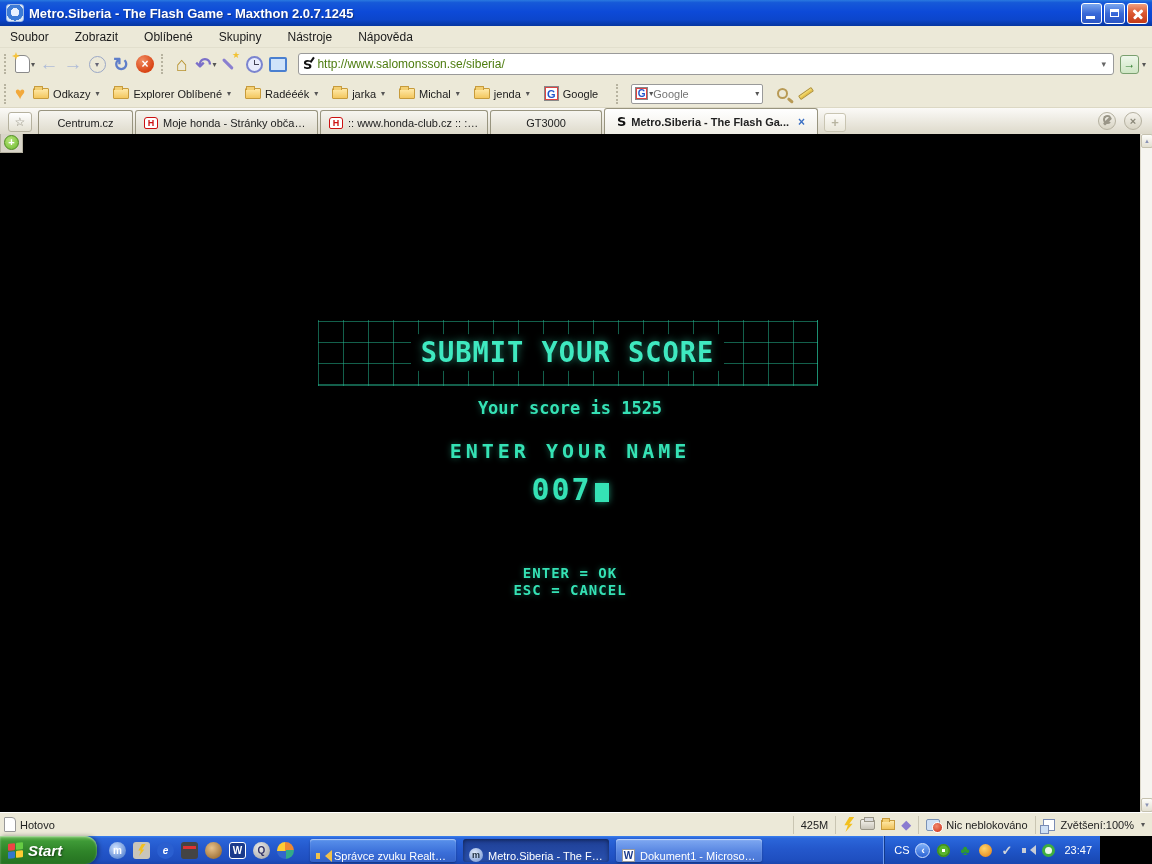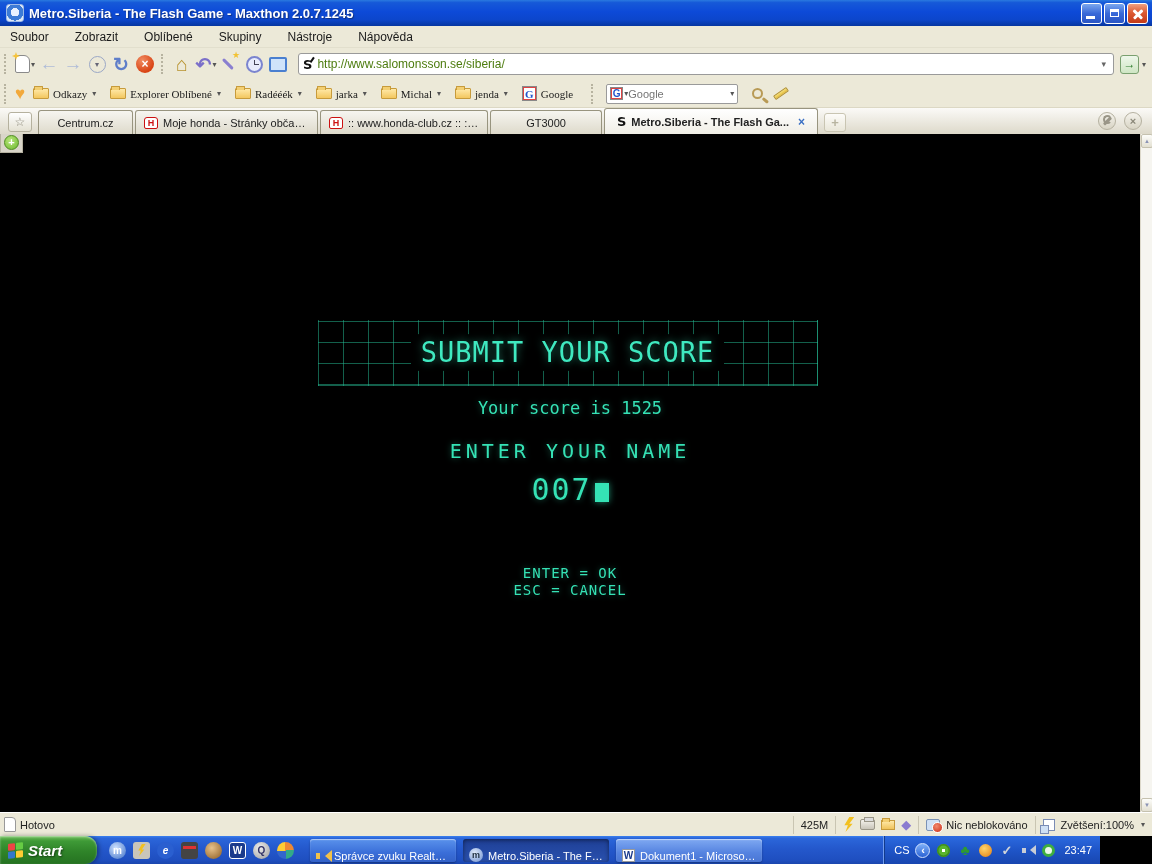--- a/index.html
+++ b/index.html
@@ -58,21 +58,21 @@
   .favicon-s::after{content:"";position:absolute;right:-3px;top:2px;width:6px;height:1.5px;background:#111;transform:rotate(-55deg);}
   .addr-url{flex:1;font-size:12px;color:#4d7c0f;}
   .addr-dd{color:#666;font-size:9px;padding:0 3px;}
   .go-btn{width:19px;height:19px;border:1px solid #7aa06f;border-radius:3px;background:linear-gradient(#eef7ea,#cfe6c4);
     color:#2c7a2c;font-weight:bold;font-size:12px;display:flex;align-items:center;justify-content:center;margin-right:2px;}
 
   
   .favbar{position:absolute;top:80px;left:0;width:1152px;height:28px;background:#ece9d8;
     display:flex;align-items:center;border-bottom:1px solid #dcd8c4;}
   .heart{color:#f2a93b;font-size:17px;margin:0 8px 0 2px;}
-  .fav-item{display:flex;align-items:center;gap:4px;margin-right:14px;color:#1a1a1a;font-size:11px;font-family:Liberation Serif, serif;}
+  .fav-item{display:flex;align-items:center;gap:4px;margin-right:14px;color:#1a1a1a;font-size:11px;}
   .folder{width:16px;height:11px;background:linear-gradient(#ffe9a8,#f3c75f);border:1px solid #c79b3b;border-radius:1px;position:relative;}
   .folder::before{content:"";position:absolute;left:0;top:-3px;width:7px;height:3px;background:#f3cf72;border:1px solid #c79b3b;border-bottom:none;border-radius:1px 1px 0 0;}
   .g-box{width:15px;height:15px;border:1px solid #888;outline:1px solid #d44;outline-offset:-2px;background:#fff;color:#2255cc;
     font-weight:bold;font-size:11px;display:flex;align-items:center;justify-content:center;}
   .search-box{width:132px;height:20px;background:#fff;border:1px solid #9a9a9a;border-radius:2px;display:flex;align-items:center;padding:0 3px;margin-left:6px;}
   .search-box input{border:none;outline:none;flex:1;width:70px;font-size:11px;color:#999;font-family:"Liberation Sans",sans-serif;background:transparent;}
   .mag{width:11px;height:11px;border:2px solid #b89a55;border-radius:50%;position:relative;margin:0 10px 0 14px;}
   .mag::after{content:"";position:absolute;left:8px;top:9px;width:7px;height:2.5px;background:#b89a55;transform:rotate(40deg);border-radius:2px;}
   .pen{width:16px;height:5px;background:linear-gradient(#f7e27a,#e3b93a);border:1px solid #b08f2e;transform:rotate(-35deg);border-radius:1px;}
 
@@ -100,21 +100,21 @@
   .wrench::before{content:"";position:absolute;left:4px;top:0;width:3px;height:10px;background:#9a9688;transform:rotate(45deg);border-radius:1px;}
   .wrench::after{content:"";position:absolute;left:1px;top:-1px;width:5px;height:5px;border:2px solid #9a9688;border-radius:50%;border-right-color:transparent;}
 
   
   .content{position:absolute;top:134px;left:0;width:1152px;height:678px;background:#000;overflow:hidden;}
   .adhunter{position:absolute;left:0;top:-3px;width:23px;height:22px;background:#d9d5c9;border:1px solid #b5b1a0;
     display:flex;align-items:center;justify-content:center;}
   .adhunter .plus-circle{width:15px;height:15px;border-radius:50%;background:radial-gradient(circle at 40% 35%,#b8e67a,#6cb82e);
     border:1px solid #4e8c20;color:#fff;font-size:11px;font-weight:bold;display:flex;align-items:center;justify-content:center;line-height:1;}
   .game{position:absolute;left:0;top:0;width:1140px;height:678px;color:#35e2b5;
-    font-family:"DejaVu Sans Mono",monospace;font-weight:normal;text-align:center;}
+    font-family:"DejaVu Sans Mono",monospace;font-weight:bold;text-align:center;}
   .grid-banner{position:absolute;left:318px;top:186px;width:500px;height:66px;
     background:
       repeating-linear-gradient(90deg, rgba(38,190,150,.50) 0 1px, transparent 1px 25px),
       repeating-linear-gradient(0deg, rgba(38,190,150,.50) 0 1px, transparent 1px 21px);
     border-right:1px solid rgba(38,190,150,.5);border-bottom:1px solid rgba(38,190,150,.5);
     display:flex;align-items:center;justify-content:center;}
   .game-title{font-size:27px;letter-spacing:1px;color:#3fe9c0;background:#000;padding:2px 10px;
     text-shadow:0 0 8px rgba(63,233,192,.55);transform:scaleY(1.05);}
   .game-line{position:absolute;left:0;width:1140px;text-shadow:0 0 6px rgba(53,226,181,.4);}
   .score-line{top:264px;font-size:17px;}

